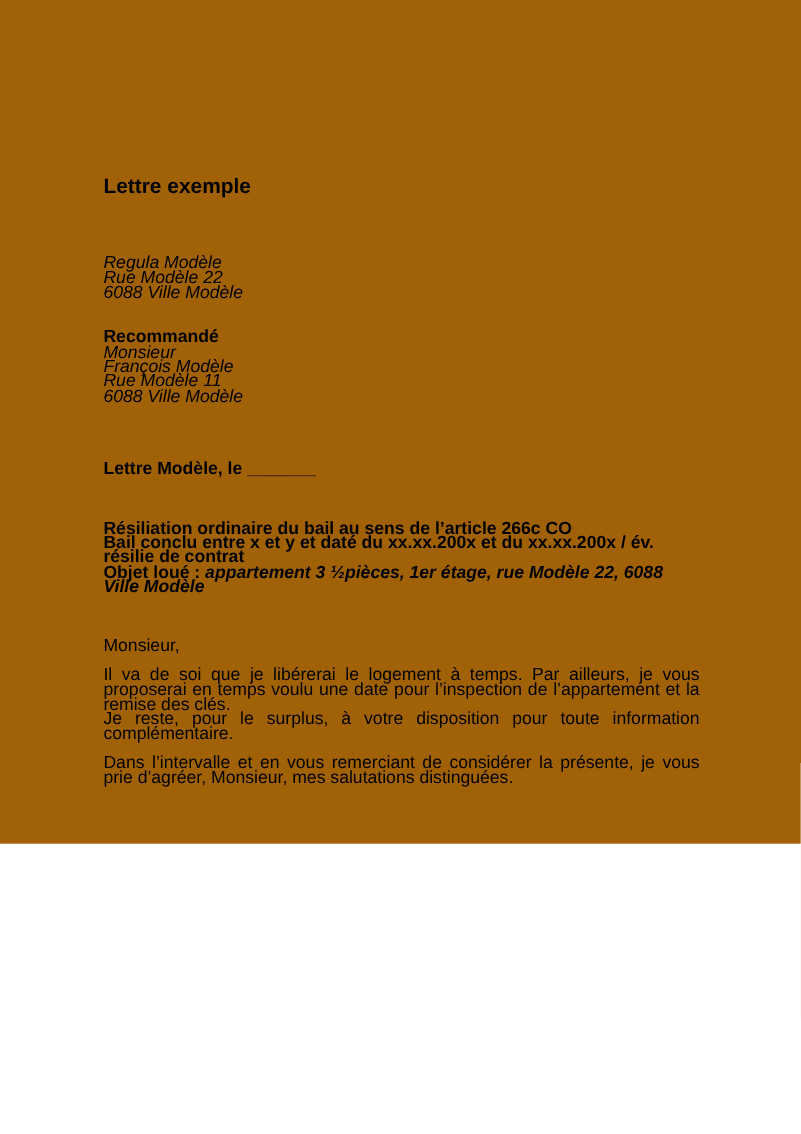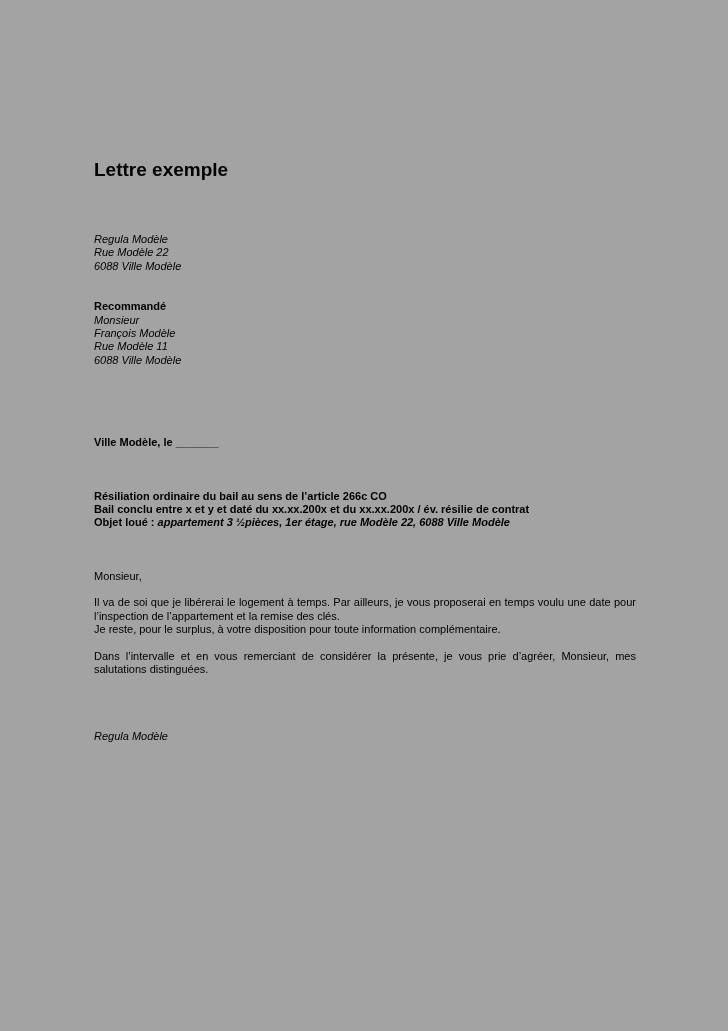--- a/index.html
+++ b/index.html
@@ -6,37 +6,37 @@
   html, body { background: #ffffff; }
   body {
     width: 728px;
     height: 1031px;
     font-family: "Liberation Sans", "DejaVu Sans", sans-serif;
     color: #000000;
     overflow: hidden;
   }
   .page {
     width: 728px;
-    height: 1031px;
-    background: #a3a3a3;
+    height: 767px;
+    background: #a16207;
     padding: 158px 92px 0 94px;
     overflow: hidden;
   }
   .title {
     font-size: 19px;
     line-height: 23px;
     font-weight: bold;
     margin-bottom: 52px;
   }
-  .doc-text { font-size: 11px; line-height: 13.4px; }
+  .doc-text { font-size: 16px; line-height: 13.4px; }
   .italic { font-style: italic; }
   .bold { font-weight: bold; }
   .justify { text-align: justify; }
   .sender-block { margin-bottom: 27px; }
-  .recipient-block { margin-bottom: 69px; }
+  .recipient-block { margin-bottom: 53px; }
   .date-block { margin-bottom: 40px; }
   .subject-block { margin-bottom: 40px; }
   .salutation-block { margin-bottom: 13px; }
   .para { margin-bottom: 13px; }
   .signature-block { margin-top: 54px; }
 </style>
 </head>
 <body>
 
 <div class="page">
@@ -50,21 +50,21 @@
   </div>
 
   <div class="doc-text recipient-block">
     <div class="bold">Recommandé</div>
     <div class="italic">Monsieur</div>
     <div class="italic">François Modèle</div>
     <div class="italic">Rue Modèle 11</div>
     <div class="italic">6088 Ville Modèle</div>
   </div>
 
-  <div class="doc-text bold date-block">Ville Modèle, le _______</div>
+  <div class="doc-text bold date-block">Lettre Modèle, le _______</div>
 
   <div class="doc-text bold subject-block">
     <div>Résiliation ordinaire du bail au sens de l’article 266c CO</div>
     <div>Bail conclu entre x et y et daté du xx.xx.200x et du xx.xx.200x / év. résilie de contrat</div>
     <div>
       <span>Objet loué : </span><span class="italic">appartement 3 ½pièces, 1er étage, rue Modèle 22, 6088 Ville Modèle</span>
     </div>
   </div>
 
   <div class="doc-text salutation-block">Monsieur,</div>

